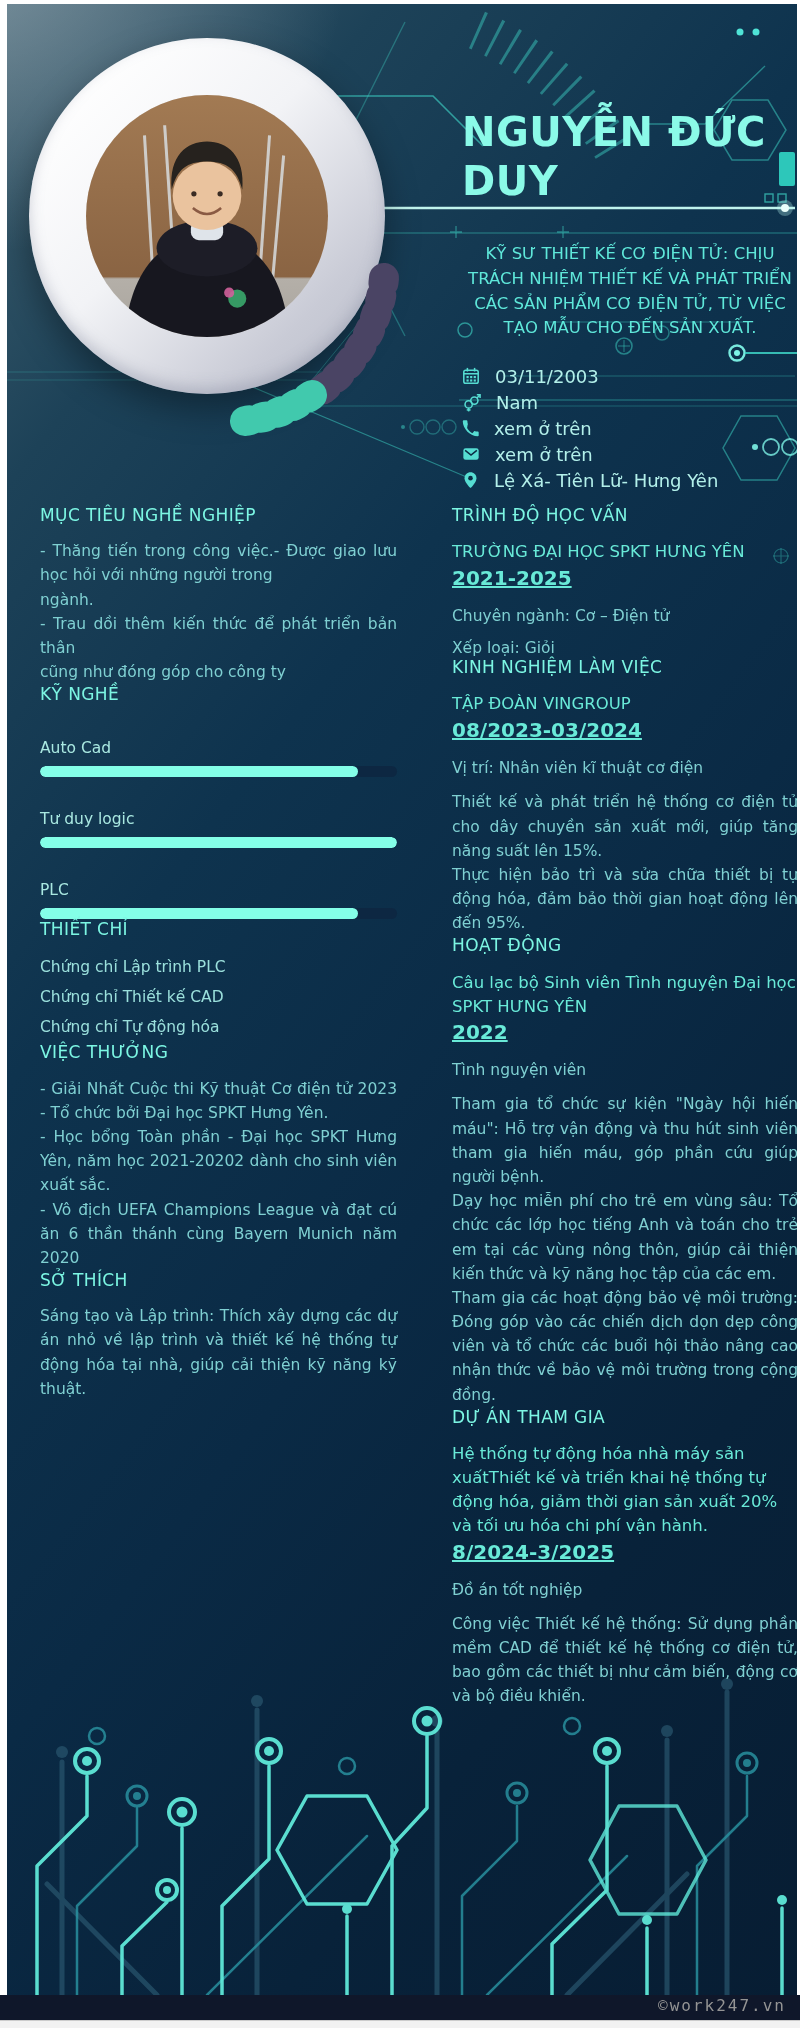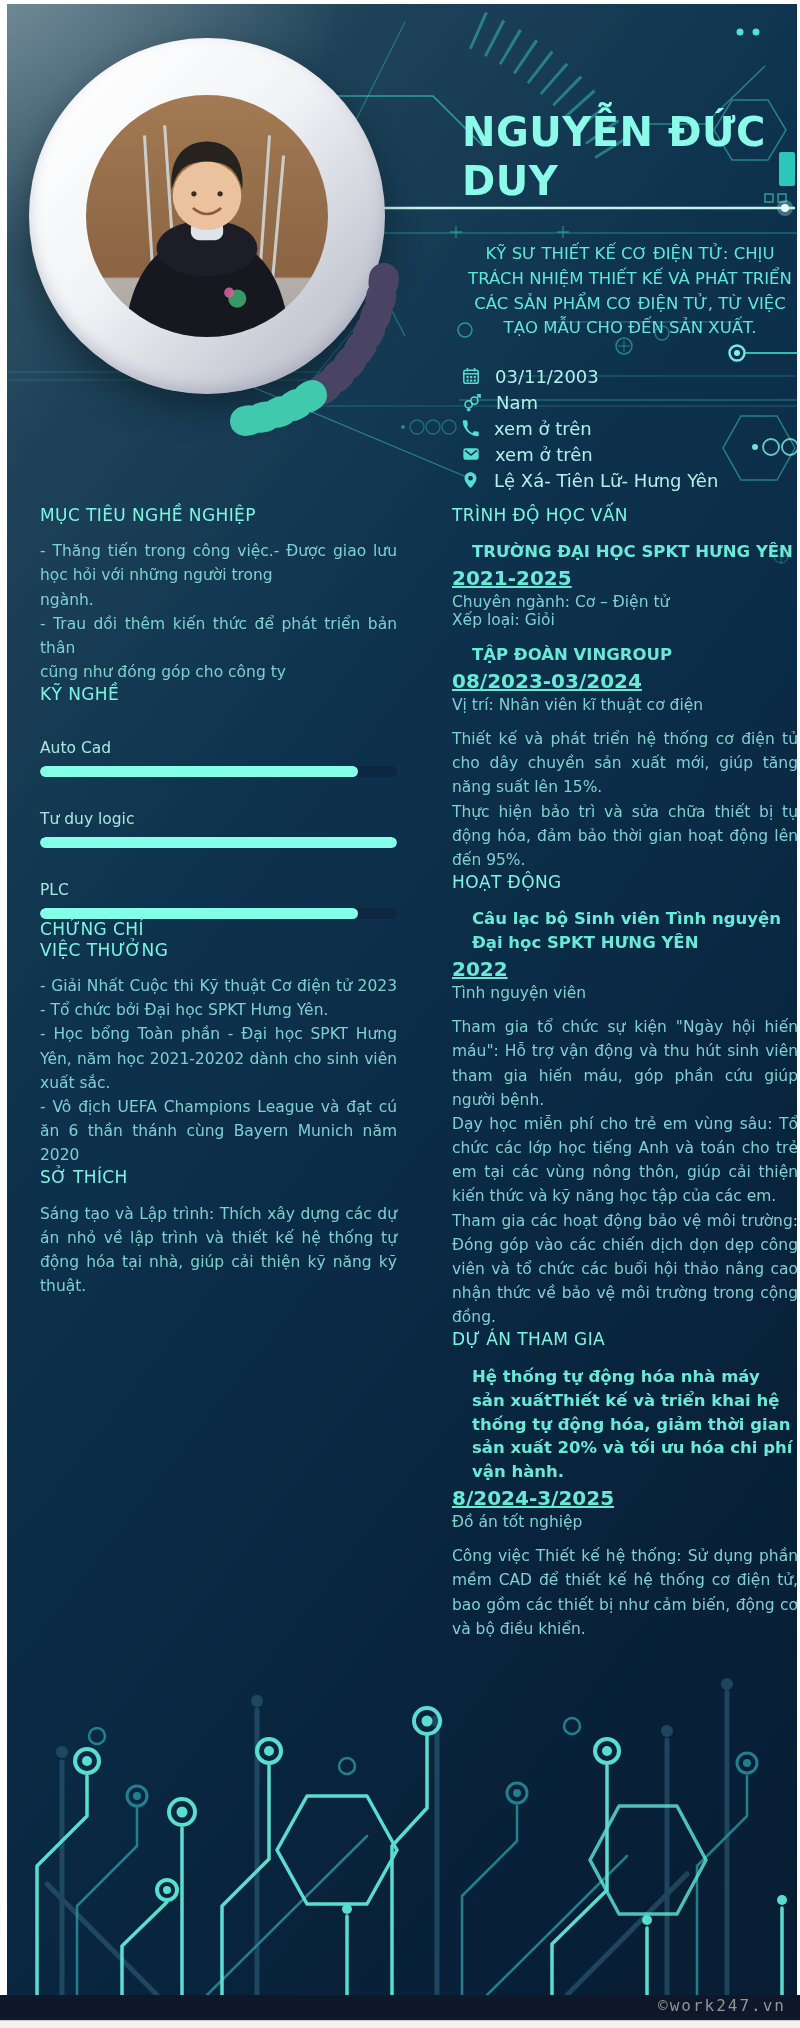--- a/index.html
+++ b/index.html
@@ -30,23 +30,23 @@
   .contact-row svg{flex:0 0 auto;}
   .contact-text{font-size:18px;color:#b3f0ea;white-space:nowrap;}
 
   
   .col-left{position:absolute;left:33px;top:501px;width:357px;z-index:3;}
   .col-right{position:absolute;left:445px;top:501px;width:346px;z-index:3;}
   h2.sec{margin:0;font-size:17px;font-weight:normal;color:#7cf6e3;letter-spacing:.4px;line-height:1.25;}
   .mt{margin-top:36px;}
   .para{margin-top:13px;font-size:15.5px;line-height:1.56;color:#7fd0d2;text-align:justify;white-space:pre-line;}
   .list{margin-top:12px;font-size:15.5px;line-height:1.95;color:#9be0dc;}
-  .entry-title{margin-top:14px;font-size:16.5px;font-weight:bold;line-height:1.45;color:#69ead8;white-space:pre-line;margin-left:20px;}
+  .entry-title{margin-top:14px;font-size:16.5px;font-weight:normal;line-height:1.45;color:#69ead8;white-space:pre-line;}
   .entry-period{font-size:20px;font-weight:bold;line-height:1.45;color:#69ead8;text-decoration:underline;}
-  .entry-role{font-size:15.5px;color:#7fd0d2;}
+  .entry-role{margin-top:14px;font-size:15.5px;color:#7fd0d2;}
   .entry-gap{margin-top:26px;}
 
   
   .skill{margin-top:17px;}
   .skill-label{font-size:15.5px;color:#a9e8e1;margin-top:33px;}
   .skill-track{margin-top:9px;height:11px;border-radius:7px;background:#0d2742;overflow:hidden;}
   .skill-fill{height:100%;border-radius:7px;background:#84ffe8;}
 
   
   .footer{position:absolute;left:0;right:0;bottom:0;height:33px;background:#0f172a;z-index:4;}
@@ -286,38 +286,44 @@
             </div>
         </div>
         <div class="skill">
           <div class="skill-label">PLC</div>
           <div class="skill-track">
               <div class="skill-fill" style="width: 89%;"></div>
             </div>
         </div>
       </div>
 
-      <h2 class="sec mt">CHỨNG CHỈ</h2>
+      <h2 class="sec mt">THIẾT CHỈ</h2>
+      <div class="list">
+        <div>Chứng chỉ Lập trình PLC</div>
+        <div>Chứng chỉ Thiết kế CAD</div>
+        <div>Chứng chỉ Tự động hóa</div>
+      </div>
 
       <h2 class="sec mt">VIỆC THƯỞNG</h2>
       <div class="para">- Giải Nhất Cuộc thi Kỹ thuật Cơ điện tử 2023 - Tổ chức bởi Đại học SPKT Hưng Yên.
 - Học bổng Toàn phần - Đại học SPKT Hưng Yên, năm học 2021-20202 dành cho sinh viên xuất sắc.
 - Vô địch UEFA Champions League và đạt cú ăn 6 thần thánh cùng Bayern Munich năm 2020</div>
 
       <h2 class="sec mt">SỞ THÍCH</h2>
       <div class="para">Sáng tạo và Lập trình: Thích xây dựng các dự án nhỏ về lập trình và thiết kế hệ thống tự động hóa tại nhà, giúp cải thiện kỹ năng kỹ thuật.</div>
     </div>
 
     <div class="col-right">
       <h2 class="sec">TRÌNH ĐỘ HỌC VẤN</h2>
       <div class="entry-title">TRƯỜNG ĐẠI HỌC SPKT HƯNG YÊN</div>
       <div class="entry-period">2021-2025</div>
       <div class="entry-role">Chuyên ngành: Cơ – Điện tử</div>
       <div class="entry-role">Xếp loại: Giỏi</div>
 
+      <h2 class="sec mt">KINH NGHIỆM LÀM VIỆC</h2>
       <div>
         <div class="entry-title">TẬP ĐOÀN VINGROUP</div>
         <div class="entry-period">08/2023-03/2024</div>
         <div class="entry-role">Vị trí: Nhân viên kĩ thuật cơ điện</div>
         <div class="para">Thiết kế và phát triển hệ thống cơ điện tử cho dây chuyền sản xuất mới, giúp tăng năng suất lên 15%.
 Thực hiện bảo trì và sửa chữa thiết bị tự động hóa, đảm bảo thời gian hoạt động lên đến 95%.</div>
       </div>
 
       <h2 class="sec mt">HOẠT ĐỘNG</h2>
       <div class="entry-title">Câu lạc bộ Sinh viên Tình nguyện Đại học SPKT HƯNG YÊN</div>

